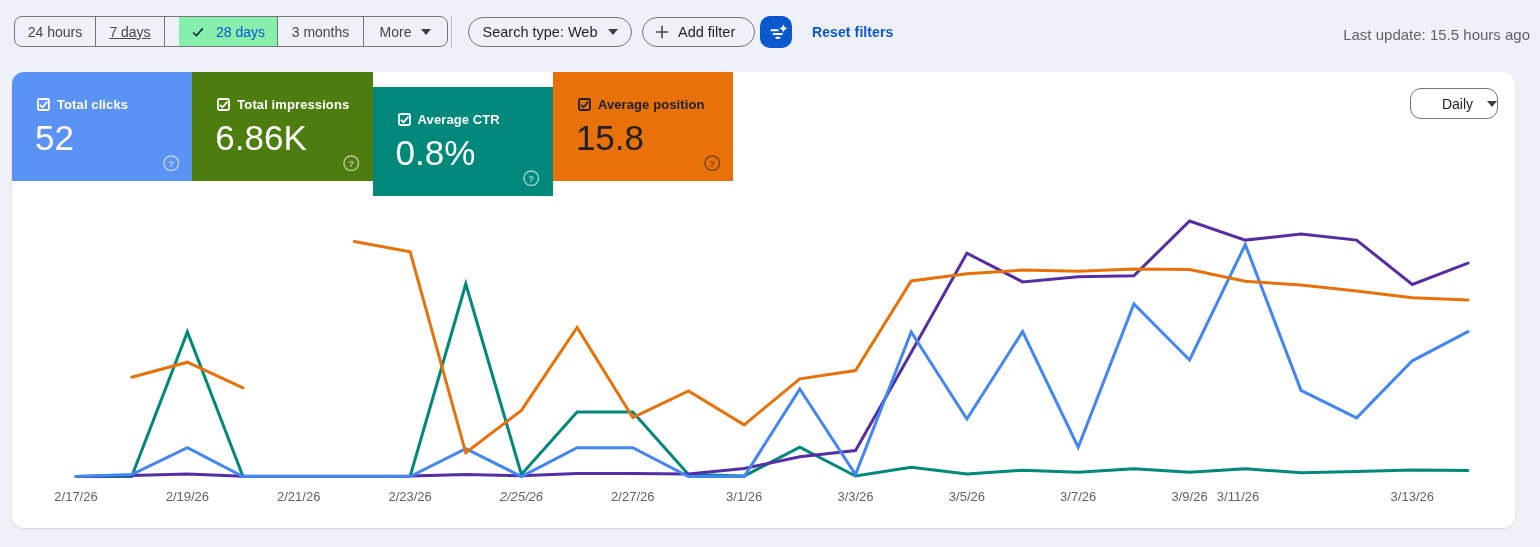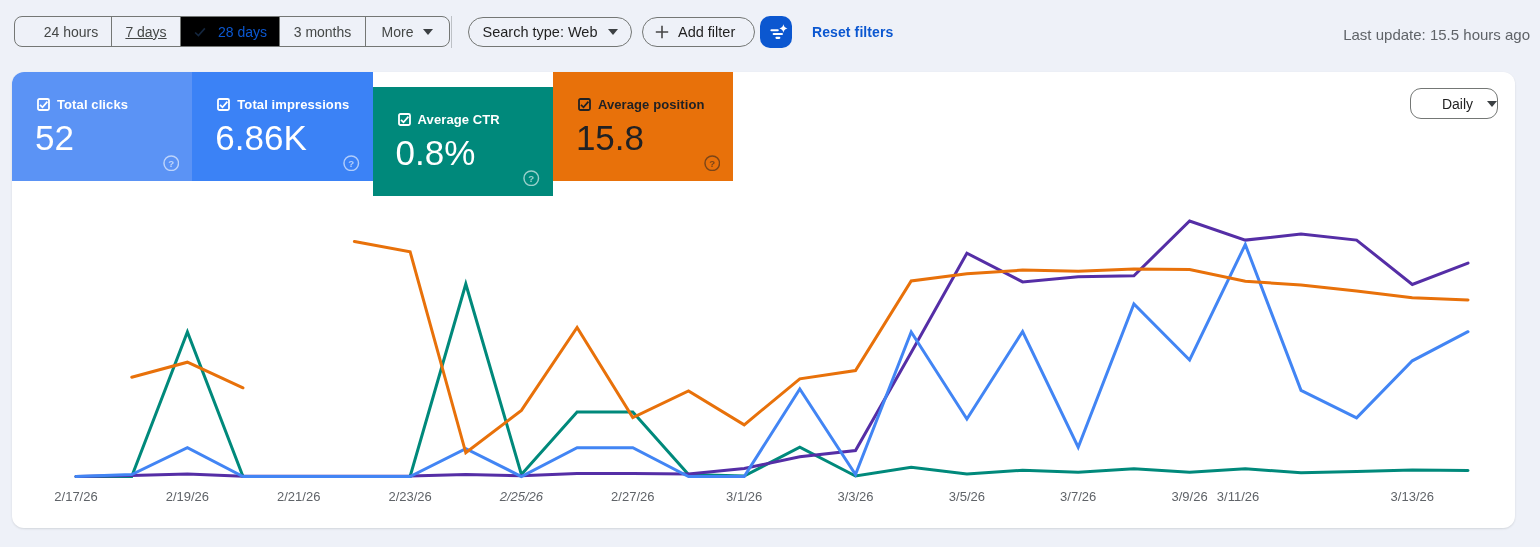--- a/index.html
+++ b/index.html
@@ -1,22 +1,22 @@
 <!DOCTYPE html>
 <html><head>
 <meta charset="utf-8">
 <style>
 * { margin:0; padding:0; box-sizing:border-box; }
 html,body { width:1540px; height:547px; background:#eef1f8; font-family:"Liberation Sans", sans-serif; overflow:hidden; position:relative; }
 
 
-.seg { position:absolute; left:14px; top:16px; height:31px; display:flex; border:1px solid #747775; border-radius:8px; overflow:hidden;padding-left:16px; }
+.seg { position:absolute; left:14px; top:16px; height:31px; display:flex; border:1px solid #747775; border-radius:8px; overflow:hidden; }
 .seg .cell { display:flex; align-items:center; justify-content:center; font-size:14px; color:#444746; border-right:1px solid #747775; padding:0; }
 .seg .cell:last-child { border-right:none; }
-.seg .sel { background:#000000; color:#0b57d0; }
+.seg .sel { background:#86efac; color:#0b57d0;margin-left:14px; }
 
 
 .pill { position:absolute; top:17px; height:30px; border:1px solid #747775; border-radius:15px; display:flex; align-items:center; justify-content:center; font-size:14.5px; color:#1f1f1f; background:transparent; }
 .caret { display:inline-block; width:0; height:0; border-left:5px solid transparent; border-right:5px solid transparent; border-top:6px solid #3c4043; margin-left:10px; }
 
 .filterbtn { position:absolute; left:760px; top:16px; width:32px; height:32px; background:#0b57d0; border-radius:10px; display:flex; align-items:center; justify-content:center; }
 
 .reset { position:absolute; left:812px; top:16px; height:32px; display:flex; align-items:center; color:#0b57d0; font-size:14px; font-weight:700; letter-spacing:.1px; }
 .lastupd { position:absolute; right:10px; top:19px; height:31px; display:flex; align-items:center; color:#5f6368; font-size:15px; }
 
@@ -24,21 +24,21 @@
 .card { position:absolute; left:12px; top:72px; width:1503px; height:456px; background:#fff; border-radius:12px; box-shadow:0 1px 2px rgba(60,64,67,.15); }
 
 
 .tile { position:absolute; top:0; width:180.3px; height:109px; padding:25px 0 0 25px; }
 .tile .hd { display:flex; align-items:center; }
 .tile .cb { width:13px; height:13px; margin-right:7px; flex:none; }
 .tile .lbl { font-size:13px; font-weight:700; letter-spacing:.1px; }
 .tile .val { font-size:35px; margin-top:6px; margin-left:-2px; letter-spacing:0; }
 .tile .help { position:absolute; right:13px; bottom:10px; width:16.5px; height:16.5px; }
 .t1 { left:0; background:#5b93f5; color:#fff; border-top-left-radius:12px; }
-.t2 { left:180.3px; background:#3b82f6; color:#fff; }
+.t2 { left:180.3px; background:#4d7c0f; color:#fff; }
 .t3 { left:360.6px; background:#00897b; color:#fff;margin-top:15px; }
 .t4 { left:540.9px; background:#e8710a; color:#202124; }
 
 .daily { position:absolute; left:1398px; top:16px; width:88px; height:31px; border:1px solid #747775; border-radius:11px; display:flex; align-items:center; justify-content:flex-end; font-size:14px; color:#1f1f1f; background:#fff; }
 
 .xlab { position:absolute; top:417px; font-size:13px; color:#5f6368; transform:translateX(-50%); white-space:nowrap; }
 </style>
 </head>
 <body>
 

